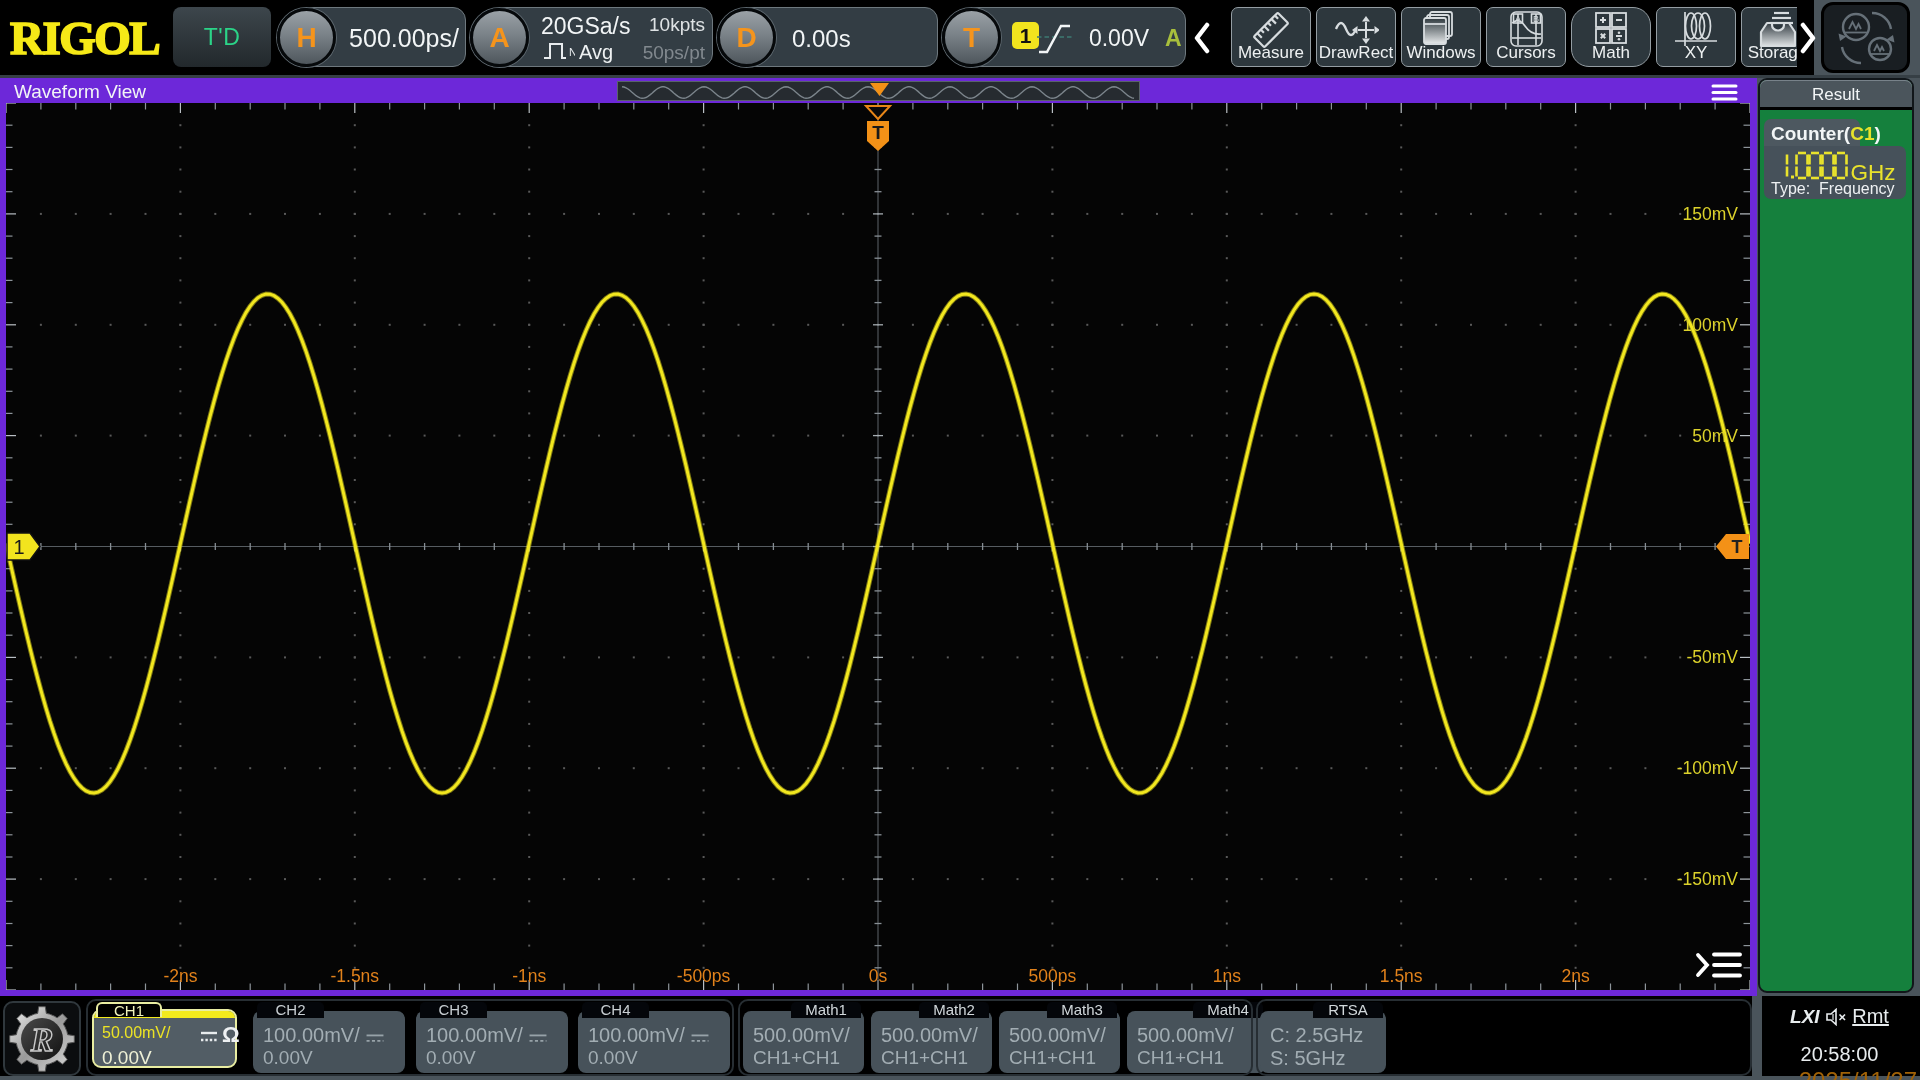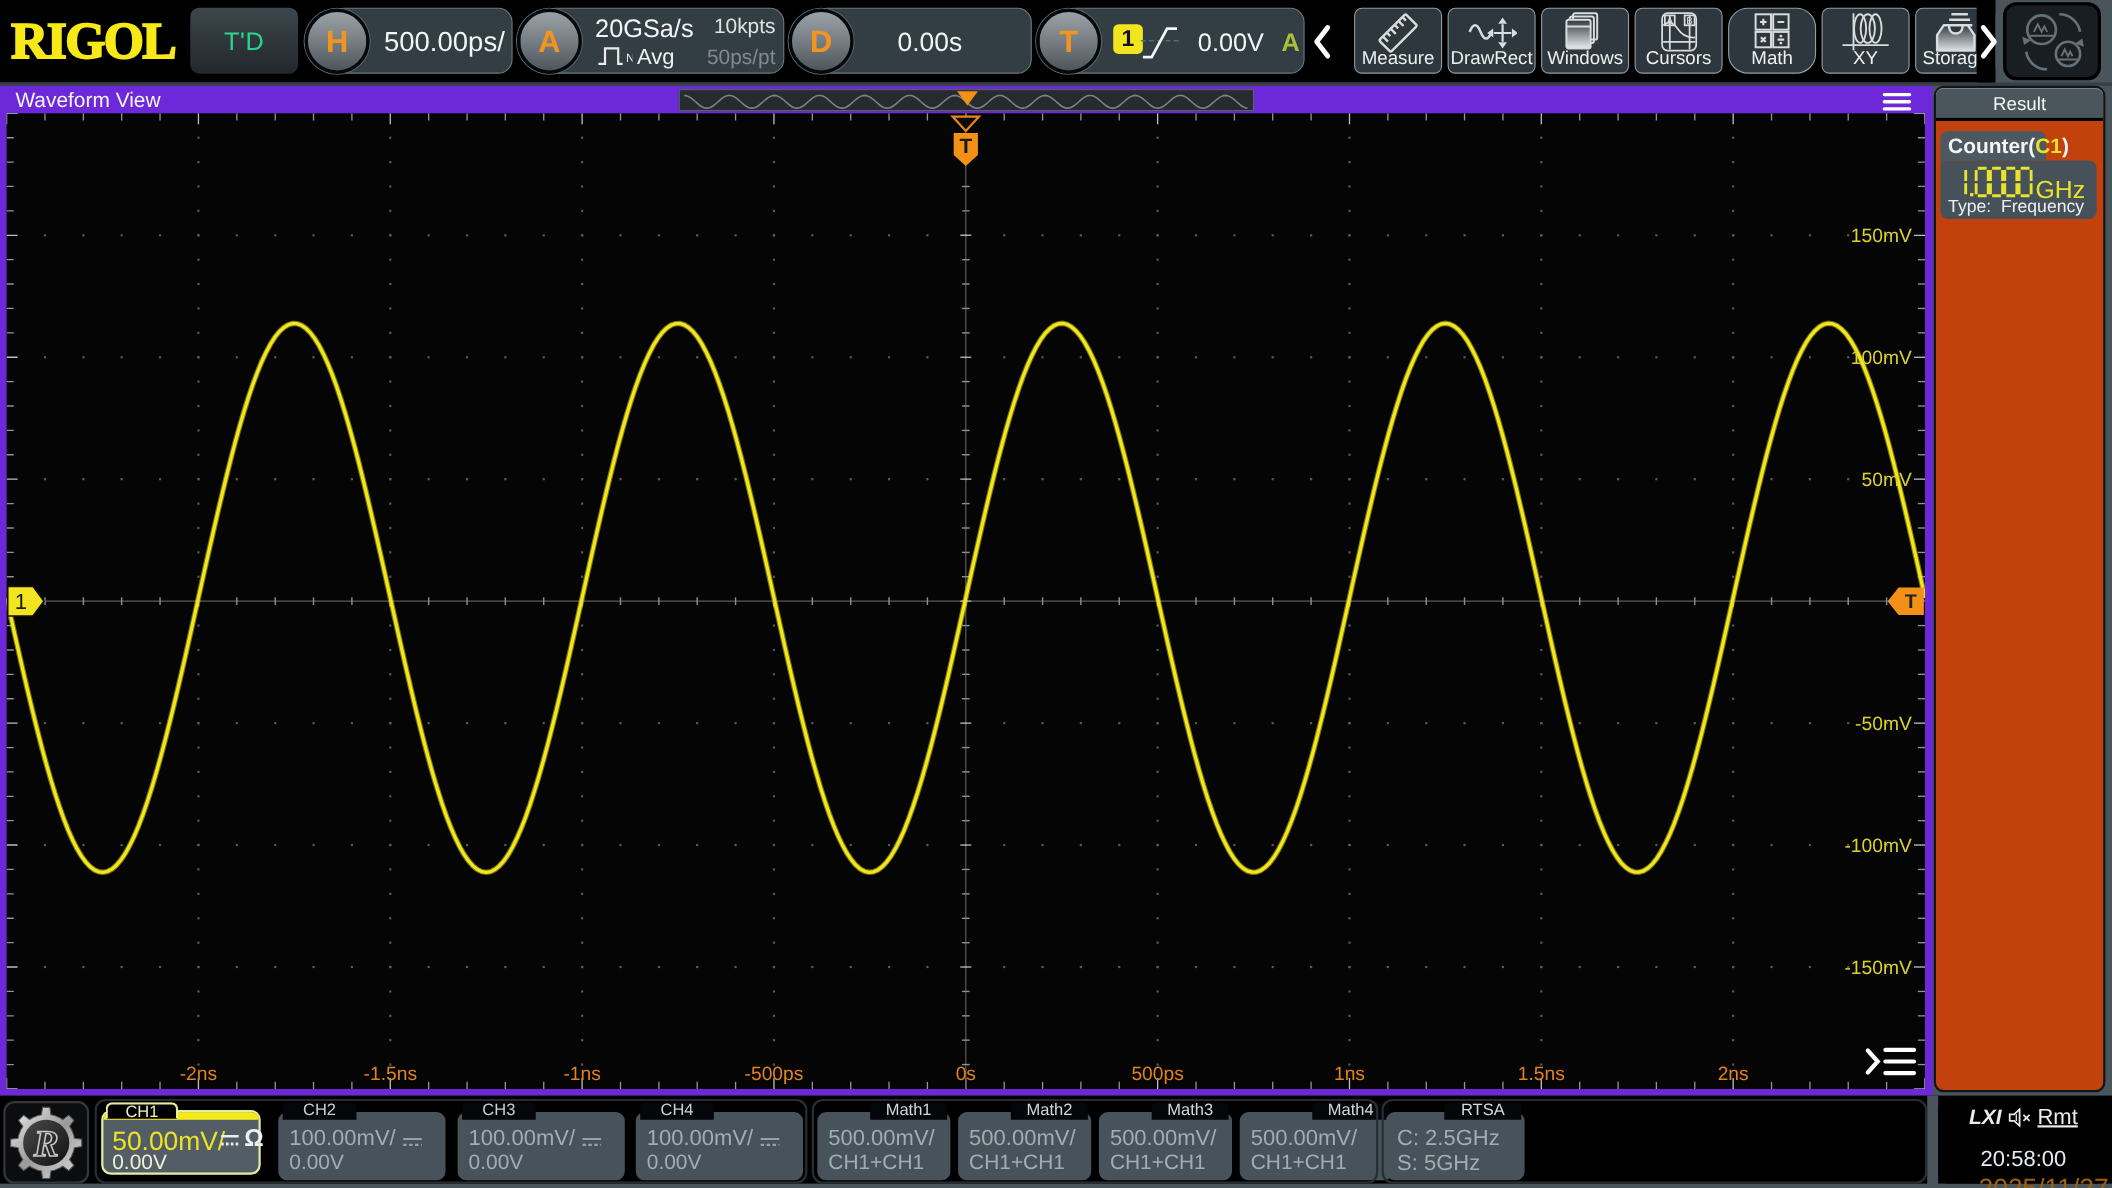--- a/index.html
+++ b/index.html
@@ -46,21 +46,21 @@
 <div class="abs" style="left:543px;top:40px;">
 <svg width="32" height="20" viewBox="0 0 32 20">
       <path d="M1,18 h6 v-14 h12 v14 h4" stroke="#e8ecee" fill="none" stroke-width="2"></path>
 <text x="26" y="16" font-size="11" fill="#e8ecee" font-family="Liberation Sans">N</text>
     </svg></div>
 <div class="abs" style="left:579px;top:41px;font-size:20px;color:#eef1f2;">Avg</div>
 <div class="abs" style="left:640px;top:42px;width:65px;text-align:right;font-size:19px;color:#82898f;">50ps/pt</div>
 
 <div class="grp" style="left:739px;width:199px;"></div>
 <div class="circ" style="left:717px;">D</div>
-<div class="abs" style="left:792px;top:25px;font-size:24px;color:#f2f5f6;margin-left:24px;">0.00s</div>
+<div class="abs" style="left:792px;top:25px;font-size:24px;color:#f2f5f6;">0.00s</div>
 
 <div class="grp" style="left:964px;width:222px;"></div>
 <div class="circ" style="left:942px;">T</div>
 <div class="abs" style="left:1012px;top:22px;width:27px;height:27px;background:#f2e41e;border-radius:5px;
  color:#111;font-size:21px;font-weight:bold;display:flex;align-items:center;justify-content:center;">1</div>
 <div class="abs" style="left:1037px;top:19px;">
 <svg width="38" height="36" viewBox="0 0 38 36">
 <line x1="0" y1="18" x2="37" y2="18" stroke="#3e7a72" stroke-width="1.5" stroke-dasharray="4.5,3"></line>
 <path d="M2,33 h8 l14,-26 h9" stroke="#f2f5f6" fill="none" stroke-width="2.5"></path>
     </svg></div>
@@ -1138,21 +1138,21 @@
 <g stroke="#fff" stroke-width="3.8" stroke-linecap="round">
 <path d="M1692,852 l9,10 -9,10" fill="none"></path>
 <line x1="1708" y1="851.5" x2="1734" y2="851.5"></line>
 <line x1="1708" y1="862.0" x2="1734" y2="862.0"></line>
 <line x1="1708" y1="872.5" x2="1734" y2="872.5"></line>
 </g>
     </svg>
   </div>
 </div>
 
-<div class="abs" style="left:1758px;top:78px;width:156px;height:915px;background:#c2410c;
+<div class="abs" style="left:1758px;top:78px;width:156px;height:915px;background:#15803d;
  border:2px solid #11161a;border-radius:9px;">
   <div class="abs" style="left:0;top:0;width:152px;height:30px;background:#4b555c;border-radius:7px 7px 0 0;box-shadow:inset 0 1px 0 #78828a;
    border-bottom:3px solid #000;text-align:center;font-size:17px;color:#f2f5f6;line-height:29px;">Result</div>
   <div class="abs" style="left:4px;top:39px;width:142px;height:27px;background:#4d5860;border-radius:7px 7px 0 0;width:96px;"></div>
   <div class="abs" style="left:4px;top:66px;width:142px;height:53px;background:#46515a;border-radius:0 7px 7px 7px;"></div>
   <div class="abs" style="left:11px;top:43px;font-size:19px;font-weight:bold;color:#f2f5f6;">Counter(<span style="color:#e6e32b">C1</span>)</div>
   <svg class="abs" style="left:4px;top:30px;" width="142" height="90" viewBox="0 0 142 90">
     <line x1="23.0" y1="44.5" x2="23.0" y2="54.5" stroke="#e9e32c" stroke-width="2.6"></line>
 <line x1="23.0" y1="56.5" x2="23.0" y2="66.5" stroke="#e9e32c" stroke-width="2.6"></line>
 <line x1="34.0" y1="43.0" x2="42.0" y2="43.0" stroke="#e9e32c" stroke-width="2.6"></line>
@@ -1210,21 +1210,21 @@
   </div>
 
 <div class="chbox" style="left:92px;width:150px;">
   <div class="abs" style="left:0;top:7px;width:145px;height:59px;background:#525d65;
    border:2.5px solid #e9eda2;border-radius:9px;overflow:hidden;">
     <div class="abs" style="left:0;top:0;width:100%;height:7px;background:#f3ea1d;"></div>
   </div>
   <div class="abs" style="left:4px;top:0;width:66px;height:15px;background:#000;
    border:2px solid #e9eda2;border-bottom:none;border-radius:6px 6px 0 0;color:#eff1bb;
    font-size:15px;text-align:center;line-height:14px;">CH1</div>
-  <div class="abs" style="left:10px;top:22px;font-size:24px;color:#ece325;">50.00mV/</div>
+  <div class="abs" style="left:10px;top:22px;font-size:16px;color:#ece325;">50.00mV/</div>
   <svg class="abs" style="left:108px;top:28px;" width="18" height="14" viewBox="0 0 18 14">
    <line x1="1" y1="3" x2="17" y2="3" stroke="#e8ecee" stroke-width="2.4"></line>
    <line x1="1" y1="10" x2="17" y2="10" stroke="#e8ecee" stroke-width="2.6" stroke-dasharray="2.4,2"></line>
     </svg>
   <div class="abs" style="left:130px;top:20px;font-size:22px;font-weight:bold;color:#eef1f3;">Ω</div>
   <div class="abs" style="left:10px;top:45px;font-size:19px;color:#eef0d6;">0.00V</div>
 </div>
 
 <div class="chbox" style="left:253px;width:152px;">
   <div class="chbody"></div>

